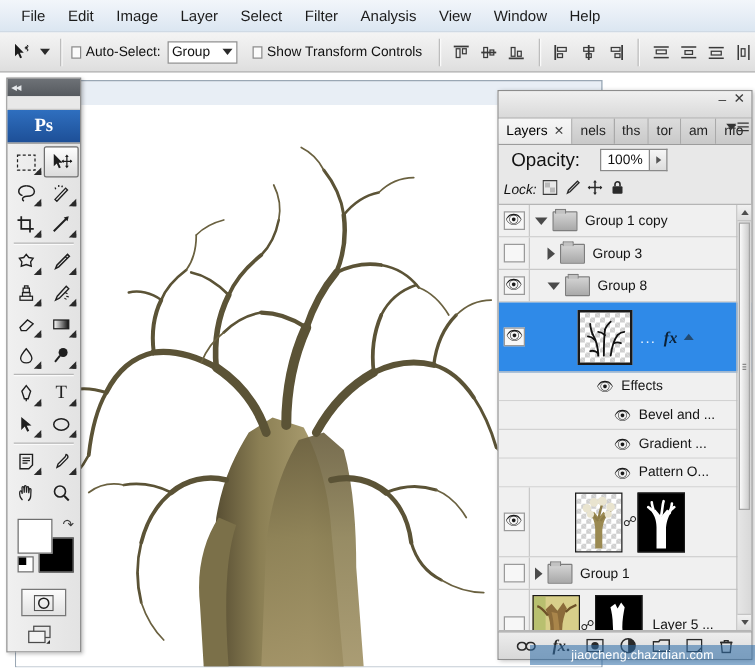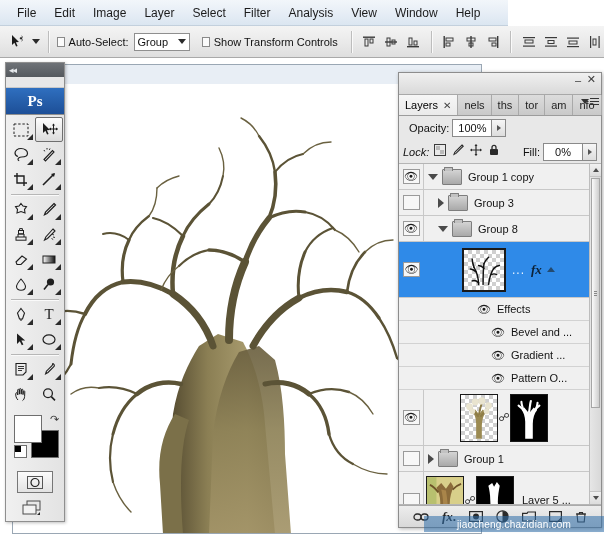--- a/index.html
+++ b/index.html
@@ -7,21 +7,21 @@
     width:604px;height:534px;overflow:hidden;
     font-family:"Liberation Sans", sans-serif;
     font-size:11px;
     background:#ffffff;
     -webkit-font-smoothing:antialiased;
   }
   #app{position:relative;width:604px;height:534px;overflow:hidden;background:#fff;}
 
   
   .menubar{
-    position:absolute;left:0;top:0;width:508px;height:26px;
+    position:absolute;left:0;top:0;width:604px;height:26px;
     background:linear-gradient(to bottom,#f2f6fa 0%,#e7eef6 50%,#dbe6f1 100%);
     border-bottom:1px solid #c3d0dd;
     display:flex;align-items:center;padding-left:8px;box-sizing:border-box;
   }
   .menubar .mi{
     font-size:12px;color:#1b1b1b;padding:3px 9px;white-space:nowrap;cursor:default;
   }
 
   
   .optionsbar{
@@ -178,21 +178,21 @@
 
   .blendrow{
     height:24px;display:flex;align-items:center;padding:0 4px;box-sizing:border-box;
     background:#e8e8e8;
   }
   .blendsel{
     width:92px;height:18px;border:1px solid #8a8a8a;background:#fff;
     display:flex;align-items:center;justify-content:space-between;padding:0 3px;
     font-size:11px;color:#111;box-sizing:border-box;
   }
-  .op-label{font-size:11px;color:#111;margin-left:6px;margin-right:3px;white-space:nowrap;}
+  .op-label{font-size:15px;color:#111;margin-left:6px;margin-right:16px;white-space:nowrap;}
   .numfield{
     width:40px;height:18px;border:1px solid #8a8a8a;background:#fff;
     font-size:11px;color:#111;display:flex;align-items:center;justify-content:center;box-sizing:border-box;
   }
   .spinner{
     width:14px;height:18px;border:1px solid #8a8a8a;border-left:none;
     background:linear-gradient(to bottom,#f6f6f6,#dddddd);
     display:flex;align-items:center;justify-content:center;box-sizing:border-box;
   }
   .spinner i{
@@ -796,29 +796,20 @@
               <path d="M6 0 L4.5 2 L7.5 2 Z M6 12 L4.5 10 L7.5 10 Z M0 6 L2 4.5 L2 7.5 Z M12 6 L10 4.5 L10 7.5 Z" fill="#2a2a2a"></path>
             </svg>
         </span>
         <span>
           <svg width="12" height="12" viewBox="0 0 12 12">
               <rect x="2" y="5" width="8" height="6" rx="1" fill="#2a2a2a"></rect>
               <path d="M4 5 L4 3.4 A2 2 0 0 1 8 3.4 L8 5" fill="none" stroke="#2a2a2a" stroke-width="1.3"></path>
             </svg>
         </span>
       </div>
-      <div class="fill-wrap">
-        <span class="op-label">Fill:</span>
-        <div class="numfield">
-            <span>0%</span>
-          </div>
-        <div class="spinner">
-            <i></i>
-          </div>
-      </div>
     </div>
 
     <div class="layerlist">
 
       <div class="lrow">
         <div class="eyecell">
           <div class="eyebox">
               <span class="eyeglyph">👁</span>
             </div>
         </div>

